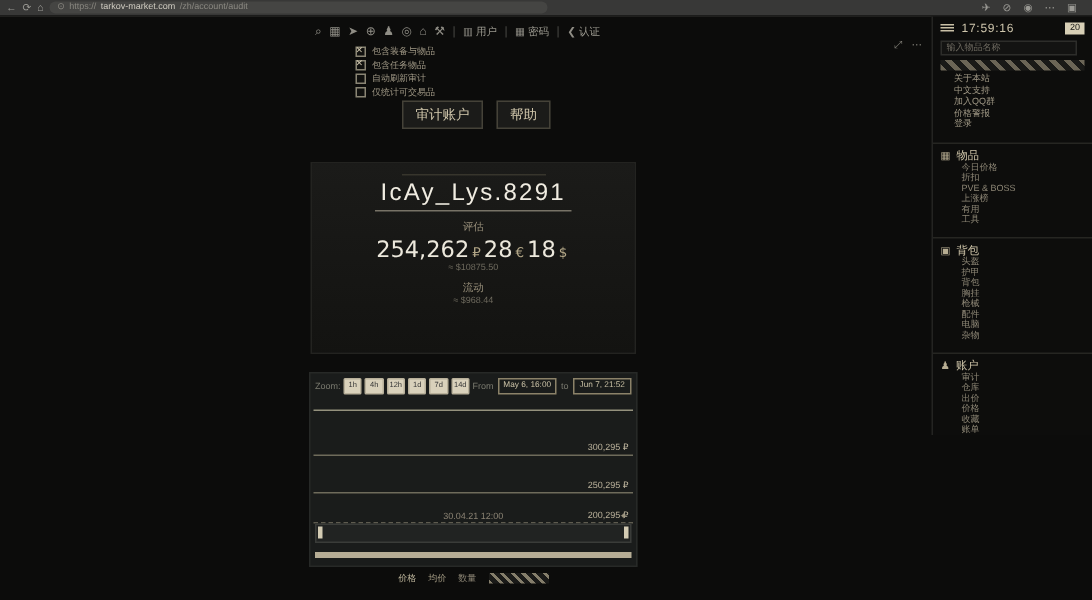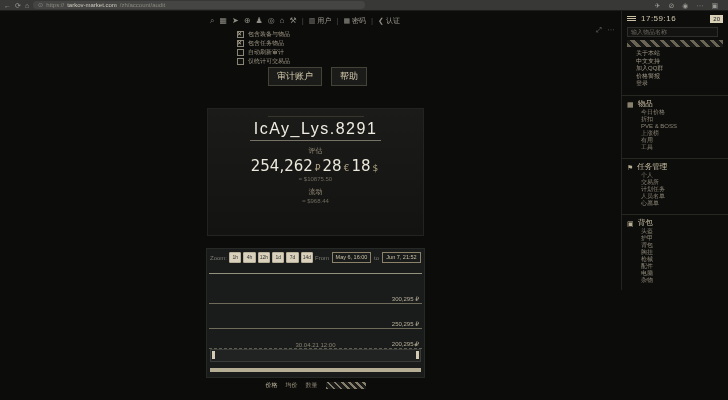--- a/index.html
+++ b/index.html
@@ -253,31 +253,20 @@
       </div>
       <div class="sb-item">今日价格</div>
       <div class="sb-item">折扣</div>
       <div class="sb-item">PVE &amp; BOSS</div>
       <div class="sb-item">上涨榜</div>
       <div class="sb-item">有用</div>
       <div class="sb-item">工具</div>
     </div>
 
 
-    <div class="sb-sec">
-      <div class="sb-sec-head">
-        <span class="sb-sec-ic">⚑</span>
-        <span class="sb-sec-title">任务管理</span>
-      </div>
-      <div class="sb-item">个人</div>
-      <div class="sb-item">交易所</div>
-      <div class="sb-item">计划任务</div>
-      <div class="sb-item">人员名单</div>
-      <div class="sb-item">心愿单</div>
-    </div>
 
     <div class="sb-sec">
       <div class="sb-sec-head">
         <span class="sb-sec-ic">▣</span>
         <span class="sb-sec-title">背包</span>
       </div>
       <div class="sb-item">头盔</div>
       <div class="sb-item">护甲</div>
       <div class="sb-item">背包</div>
       <div class="sb-item">胸挂</div>

